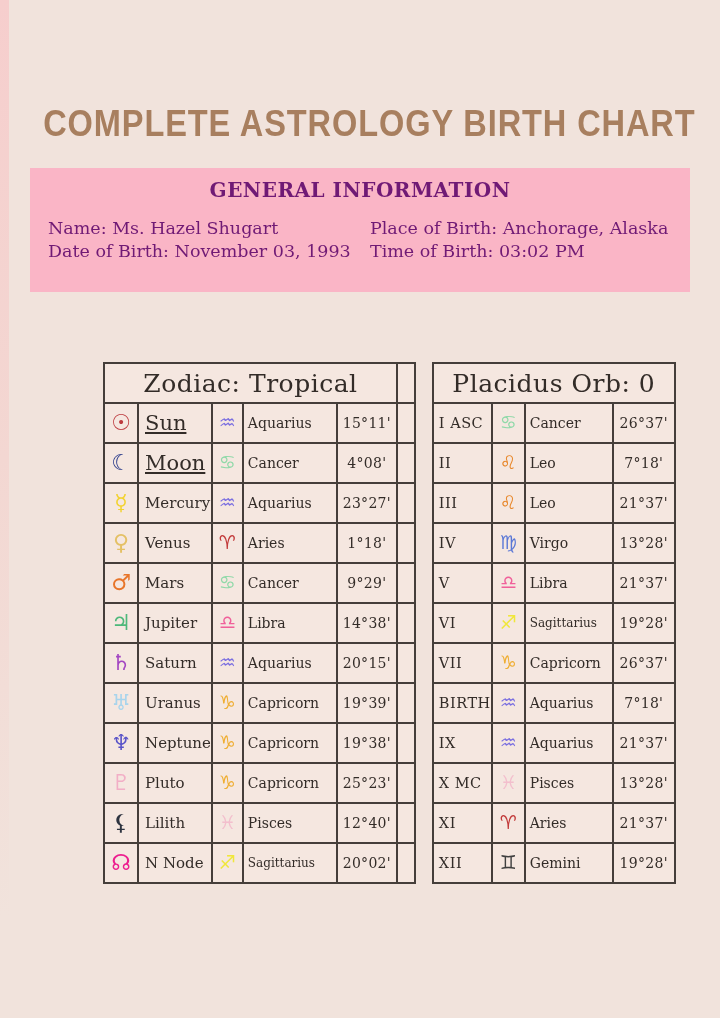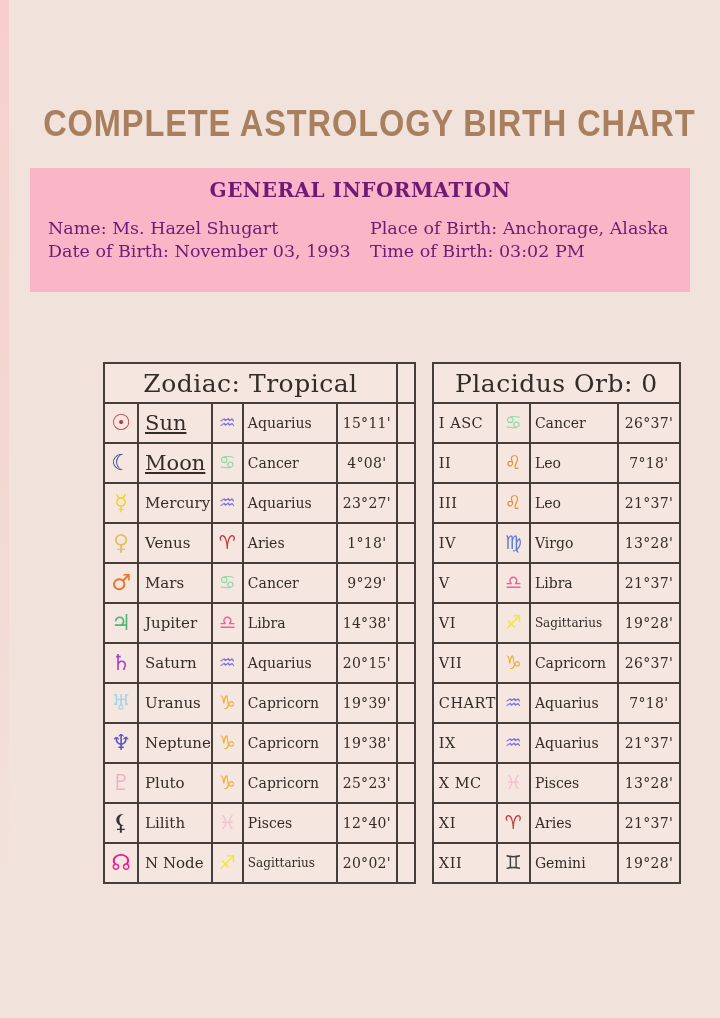--- a/index.html
+++ b/index.html
@@ -252,21 +252,21 @@
           <td class="sname small">Sagittarius</td>
           <td class="deg">19°28'</td>
         </tr>
         <tr>
           <td class="house">VII</td>
           <td class="ic"><span class="glyph sg" style="color:#efae33">♑</span></td>
           <td class="sname">Capricorn</td>
           <td class="deg">26°37'</td>
         </tr>
         <tr>
-          <td class="house">CHART</td>
+          <td class="house">BIRTH</td>
           <td class="ic"><span class="glyph sg" style="color:#7a6ee0">♒</span></td>
           <td class="sname">Aquarius</td>
           <td class="deg">7°18'</td>
         </tr>
         <tr>
           <td class="house">IX</td>
           <td class="ic"><span class="glyph sg" style="color:#7a6ee0">♒</span></td>
           <td class="sname">Aquarius</td>
           <td class="deg">21°37'</td>
         </tr>

